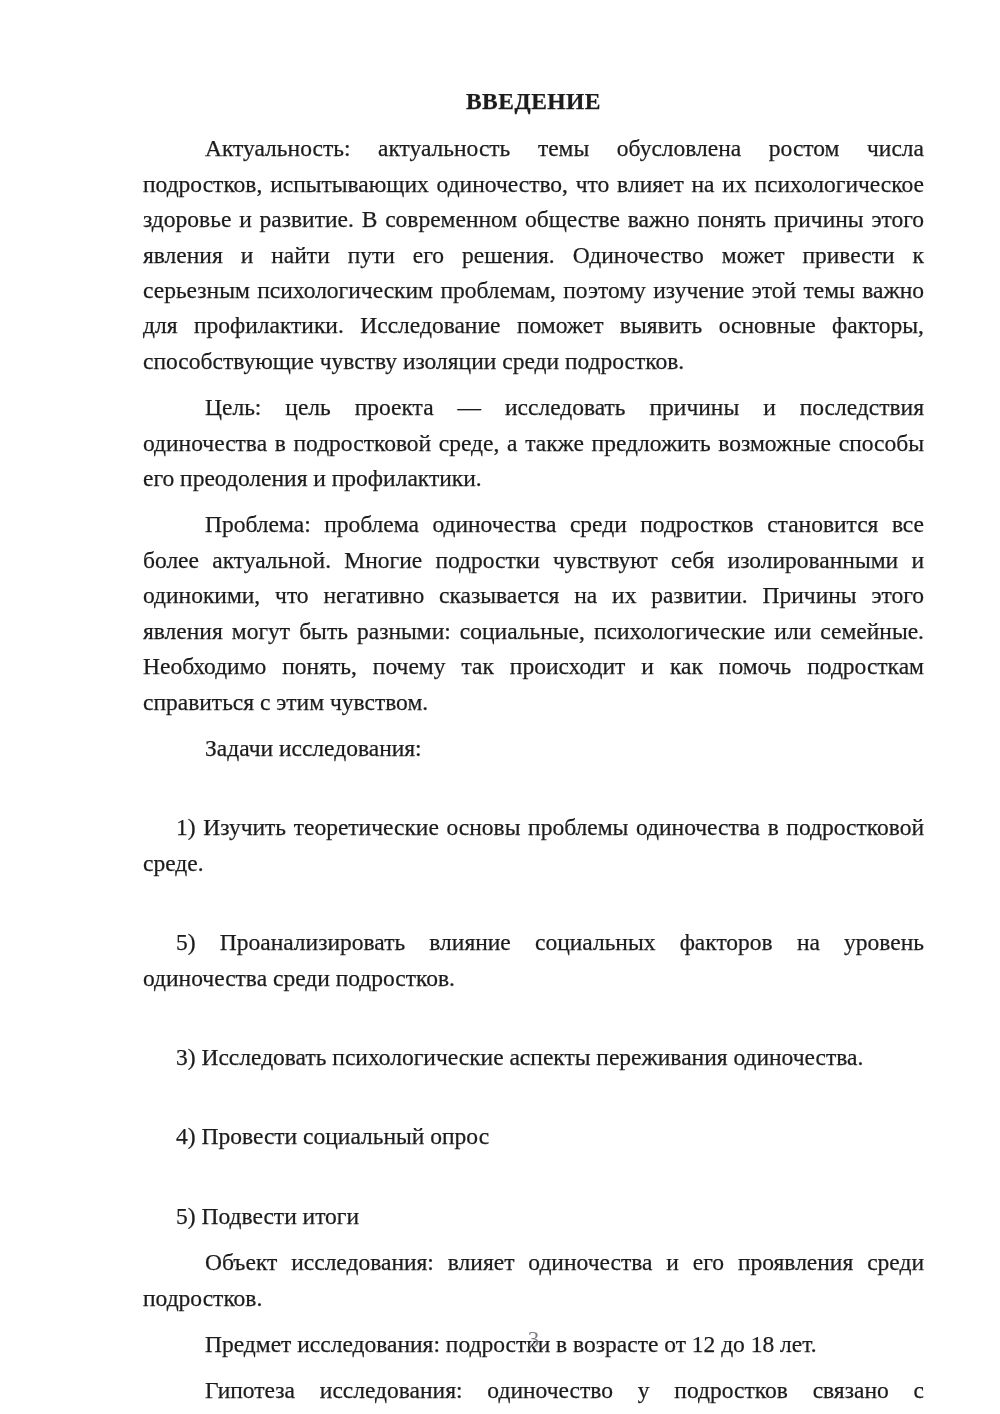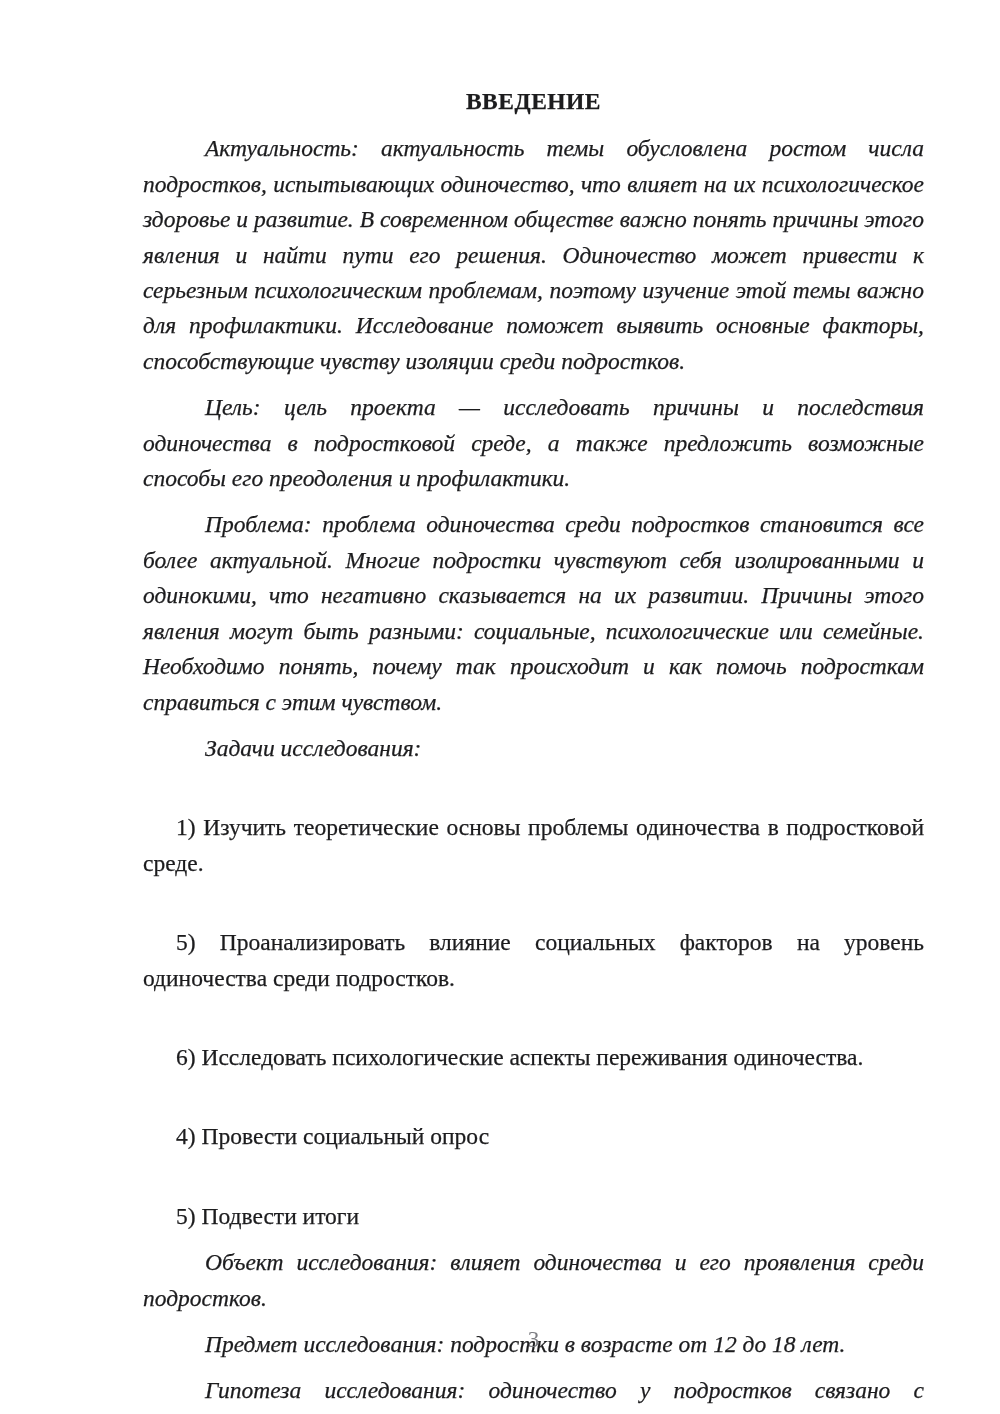--- a/index.html
+++ b/index.html
@@ -29,21 +29,20 @@
     text-align: center;
     margin: 0 0 12px 0;
     letter-spacing: 0.5px;
   }
   .para {
     margin: 0 0 11px 0;
     text-align: justify;
   }
   .para.body {
     text-indent: 62px;
-    font-style: italic;
   }
   .para.list {
     text-indent: 33px;
     margin-top: 44px;
   }
   .page-number {
     position: absolute;
     top: 1322px;
     left: 143px;
     width: 781px;
@@ -59,21 +58,21 @@
 <div class="page">
   <h1 class="doc-title">ВВЕДЕНИЕ</h1>
 
   <div id="paragraphs">
       <p class="para body">Актуальность: актуальность темы обусловлена ростом числа подростков, испытывающих одиночество, что влияет на их психологическое здоровье и развитие. В современном обществе важно понять причины этого явления и найти пути его решения. Одиночество может привести к серьезным психологическим проблемам, поэтому изучение этой темы важно для профилактики. Исследование поможет выявить основные факторы, способствующие чувству изоляции среди подростков.</p>
       <p class="para body">Цель: цель проекта — исследовать причины и последствия одиночества в подростковой среде, а также предложить возможные способы его преодоления и профилактики.</p>
       <p class="para body">Проблема: проблема одиночества среди подростков становится все более актуальной. Многие подростки чувствуют себя изолированными и одинокими, что негативно сказывается на их развитии. Причины этого явления могут быть разными: социальные, психологические или семейные. Необходимо понять, почему так происходит и как помочь подросткам справиться с этим чувством.</p>
       <p class="para body">Задачи исследования:</p>
       <p class="para list">1) Изучить теоретические основы проблемы одиночества в подростковой среде.</p>
       <p class="para list">5) Проанализировать влияние социальных факторов на уровень одиночества среди подростков.</p>
-      <p class="para list">6) Исследовать психологические аспекты переживания одиночества.</p>
+      <p class="para list">3) Исследовать психологические аспекты переживания одиночества.</p>
       <p class="para list">4) Провести социальный опрос</p>
       <p class="para list">5) Подвести итоги</p>
       <p class="para body">Объект исследования: влияет одиночества и его проявления среди подростков.</p>
       <p class="para body">Предмет исследования: подростки в возрасте от 12 до 18 лет.</p>
       <p class="para body">Гипотеза исследования: одиночество у подростков связано с социальными и психологическими факторами, и его можно уменьшить с</p>
     </div>
 
   <div class="page-number">3</div>
 </div>
 

